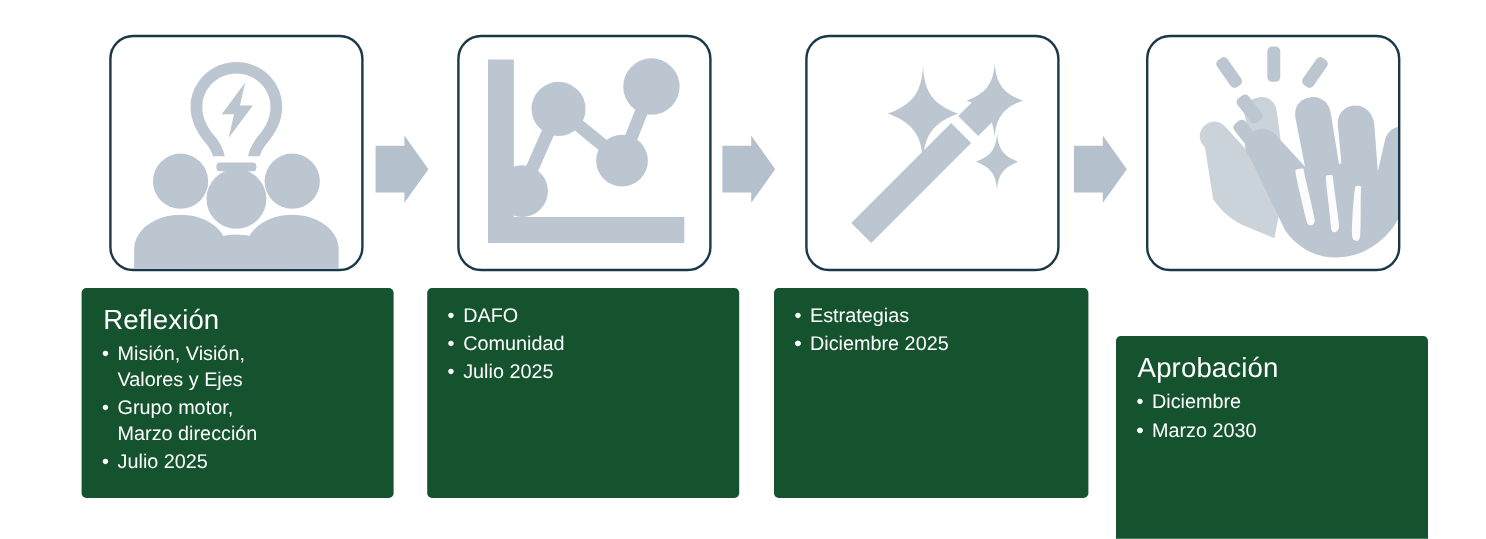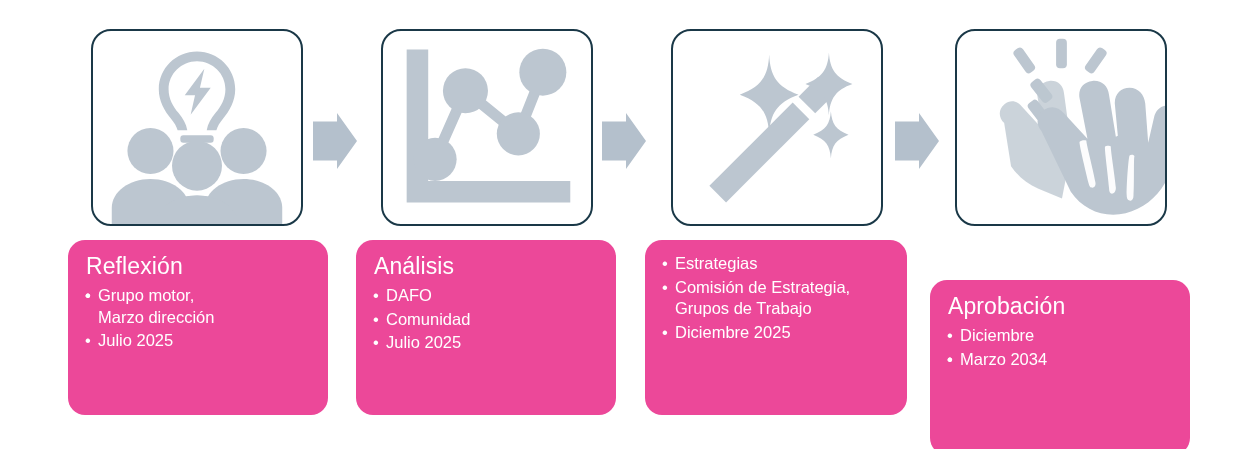--- a/index.html
+++ b/index.html
@@ -41,22 +41,22 @@
     left: 0; top: 0;
     width: 100%;
     height: 100%;
     display: block;
   }
 
   
   .text-card {
     position: absolute;
     box-sizing: border-box;
-    background: #ec4899;
-    border-radius: 17px;
+    background: #14532d;
+    border-radius: 4px;
     color: #ffffff;
     padding: 13px 16px 10px 16px;
     overflow: hidden;
   }
   .card-title {
     font-size: 23px;
     line-height: 27px;
     font-weight: 400;
     letter-spacing: 0.1px;
     margin: 0 0 5px 2px;
@@ -118,21 +118,22 @@
           <circle cx="106" cy="137.5" r="25.5"></circle>
           <path d="M106 168c-24 0-43 14.3-43 32V199h86v1c0-17.7-19-32-43-32z"></path>
           <path d="M106 168c-24 0-43 14.3-43 32v8h86v-8c0-17.7-19-32-43-32z"></path>
         </g>
       </svg>
     </div>
 
     <div class="text-card" style="left:68px; top:240px; width:260px; height:175px;">
       <div class="card-title">Reflexión</div>
       <ul class="bullet-list">
-        <li><span class="dot">•</span></li>
+        <li><span class="dot">•</span><span>Misión, Visión,
+Valores y Ejes</span></li>
         <li><span class="dot">•</span><span> Grupo motor,
 Marzo dirección</span></li>
         <li><span class="dot">•</span><span> Julio 2025</span></li>
       </ul>
     </div>
   </div>
 
   <div class="arrow" style="left:312px; top:112px;">
     <svg width="46" height="58" viewBox="0 0 46 58" xmlns="http://www.w3.org/2000/svg">
       <path d="M1 9.5 L25 9.5 L25 1 L45 29 L25 57 L25 48.5 L1 48.5 Z" fill="#B4C0CC"></path>
@@ -153,21 +154,20 @@
 
           <circle cx="53" cy="131" r="22"></circle>
           <circle cx="84" cy="61" r="23"></circle>
           <circle cx="138" cy="105" r="22"></circle>
           <circle cx="163" cy="42" r="24"></circle>
         </g>
       </svg>
     </div>
 
     <div class="text-card" style="left:356px; top:240px; width:260px; height:175px;">
-      <div class="card-title">Análisis</div>
       <ul class="bullet-list">
         <li><span class="dot">•</span><span>DAFO</span></li>
         <li><span class="dot">•</span><span> Comunidad</span></li>
         <li><span class="dot">•</span><span> Julio 2025</span></li>
       </ul>
     </div>
   </div>
 
   <div class="arrow" style="left:601px; top:112px;">
     <svg width="46" height="58" viewBox="0 0 46 58" xmlns="http://www.w3.org/2000/svg">
@@ -190,22 +190,21 @@
           <path d="M159 22 C158 39 152 48 135 54 C152 60 158 69 159 86 C160 69 166 60 183 54 C166 48 160 39 159 22 Z"></path>
 
           <path d="M163 80 C162 93 158 99 145 104 C158 109 162 115 163 128 C164 115 168 109 181 104 C168 99 164 93 163 80 Z" transform="translate(-2,2)"></path>
         </g>
       </svg>
     </div>
 
     <div class="text-card" style="left:645px; top:240px; width:262px; height:175px;">
       <ul class="bullet-list">
         <li><span class="dot">•</span><span> Estrategias</span></li>
-        <li><span class="dot">•</span><span> Comisión de Estrategia,
-Grupos de Trabajo</span></li>
+        <li><span class="dot">•</span></li>
         <li><span class="dot">•</span><span> Diciembre 2025</span></li>
       </ul>
     </div>
   </div>
 
   <div class="arrow" style="left:894px; top:112px;">
     <svg width="46" height="58" viewBox="0 0 46 58" xmlns="http://www.w3.org/2000/svg">
       <path d="M1 9.5 L25 9.5 L25 1 L45 29 L25 57 L25 48.5 L1 48.5 Z" fill="#B4C0CC"></path>
     </svg>
   </div>
@@ -233,18 +232,18 @@
           </g>
         </g>
       </svg>
     </div>
 
     <div class="text-card" style="left:930px; top:240px; width:260px; height:175px;margin-top:40px;">
       <div class="card-title">Aprobación</div>
       <ul class="bullet-list">
         <li><span class="dot">•</span><span> Diciembre</span></li>
         <li><span class="dot">•</span></li>
-        <li><span class="dot">•</span><span> Marzo 2034</span></li>
+        <li><span class="dot">•</span><span> Marzo 2030</span></li>
       </ul>
     </div>
   </div>
 
 </div>
 
 </body></html>

